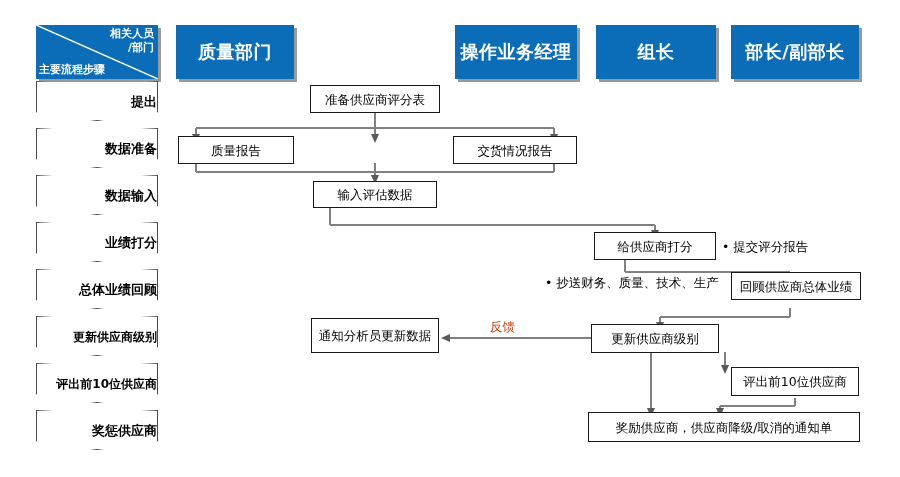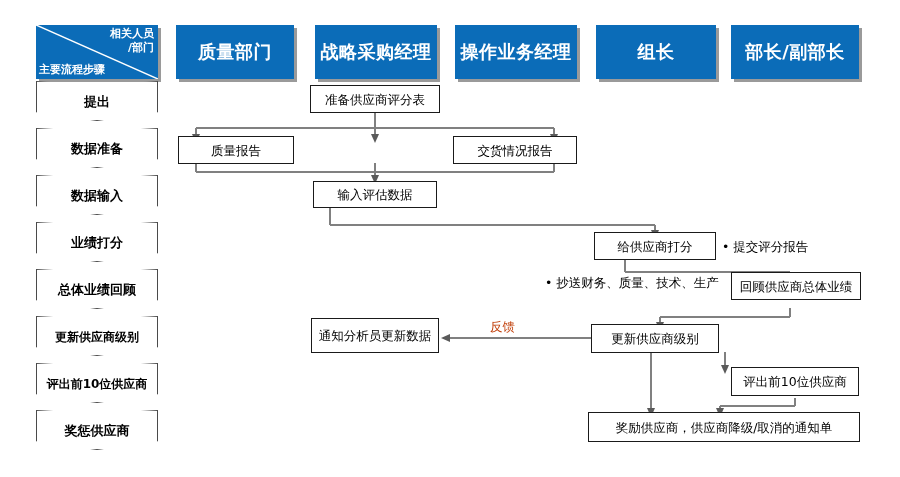--- a/index.html
+++ b/index.html
@@ -74,21 +74,21 @@
   
   .step-chev {
     position: absolute;
     left: 36px;
     width: 122px;
     height: 40px;
     background: #ffffff;
     border: 1px solid #4a4a4a;
     display: flex;
     align-items: center;
-    justify-content: center;
+    justify-content: flex-end;
     font-weight: bold;
     font-size: 13px;
     color: #000000;
     text-align: center;
     
     clip-path: polygon(0% 0%, 50% 9%, 100% 0%, 100% 78%, 50% 100%, 0% 78%);
     box-sizing: border-box;
     line-height: 1.05;
     padding-top: 2px;
   }
@@ -200,23 +200,20 @@
     <div class="corner-top">
       <div>相关人员</div>
       <div>/部门</div>
     </div>
     <div class="corner-bottom">主要流程步骤</div>
   </div>
 
   <div class="lane-head" style="left:176px; top:25px; width:118px; height:54px;">
     <span>质量部门</span>
   </div>
-  <div class="lane-head" style="left:315px; top:25px; width:122px; height:54px;">
-    <span>战略采购经理</span>
-  </div>
   <div class="lane-head" style="left:455px; top:25px; width:122px; height:54px;">
     <span>操作业务经理</span>
   </div>
   <div class="lane-head" style="left:596px; top:25px; width:120px; height:54px;">
     <span>组长</span>
   </div>
   <div class="lane-head" style="left:731px; top:25px; width:128px; height:54px;">
     <span>部长/副部长</span>
   </div>
 

